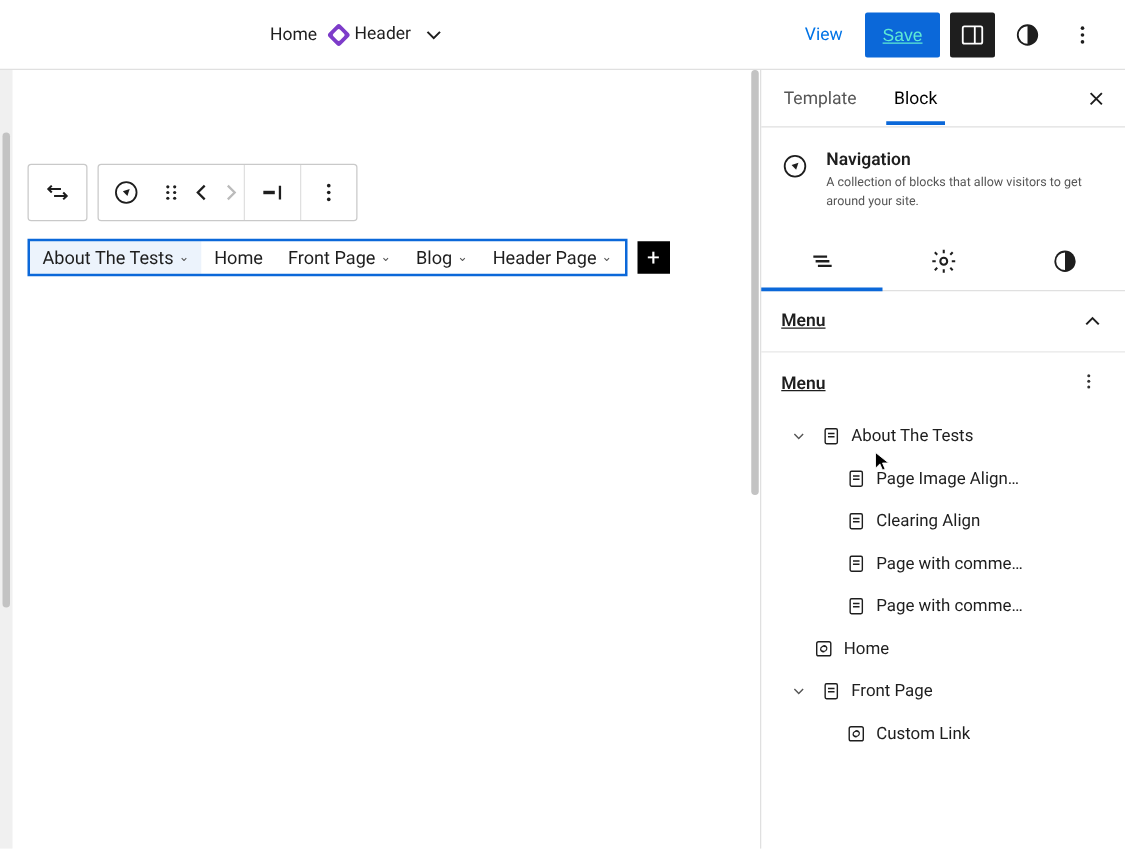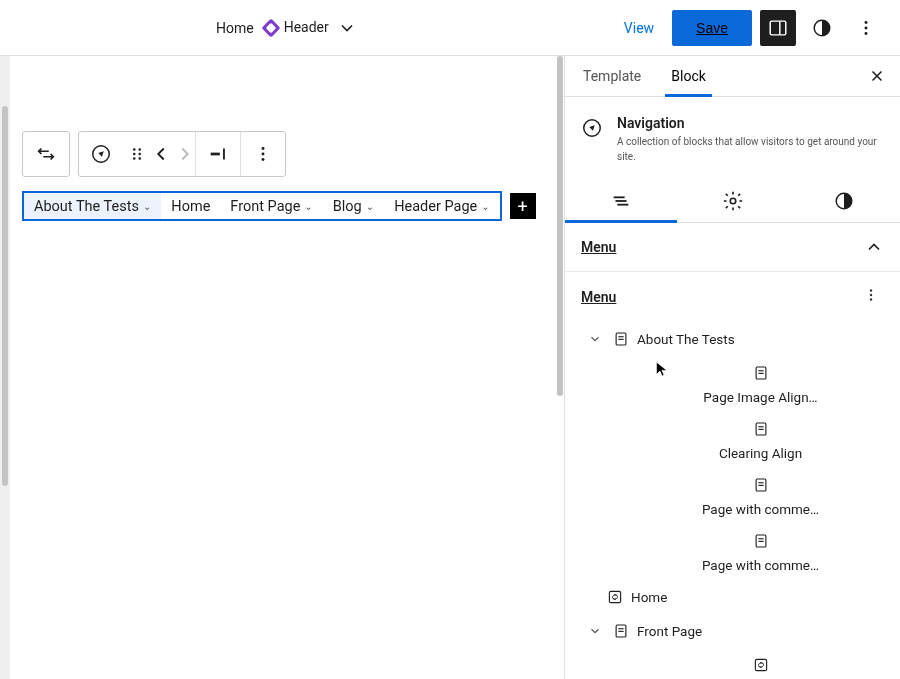--- a/index.html
+++ b/index.html
@@ -8,21 +8,21 @@
 
   
   .topbar { height: 56px; border-bottom: 1px solid #e0e0e0; display: flex; align-items: center; padding: 0 16px; gap: 8px; }
   .topbar-left { display: flex; align-items: center; gap: 8px; margin-left: 200px; }
   .breadcrumb-home { font-size: 14px; }
   .tpl-chip { display: inline-flex; gap: 4px; font-size: 14px; }
   .tpl-icon { width: 18px; height: 18px; }
   .chev { width: 20px; height: 20px; color: #1e1e1e; }
   .topbar-right { margin-left: auto; display: flex; align-items: center; gap: 8px; }
   .link-view { color: #0073e6; font-size: 14px; padding: 8px 10px; cursor: pointer; }
-  .btn-save { background: #0b68d9; color: #000000; border: none; padding: 10px 24px; font-size: 14px; border-radius: 2px; cursor: pointer; text-decoration: underline; }
+  .btn-save { background: #0b68d9; color: #5eead4; border: none; padding: 10px 14px; font-size: 14px; border-radius: 2px; cursor: pointer; text-decoration: underline; }
   .icon-btn { width: 36px; height: 36px; display: inline-flex; align-items: center; justify-content: center; border-radius: 2px; cursor: pointer; }
   .icon-btn.dark { background: #1e1e1e; color: #fff; }
   .icon-btn svg { width: 22px; height: 22px; }
 
   
   .main { display: flex; height: calc(679px - 56px); }
   .canvas { flex: 1; position: relative; padding: 75px 22px 22px 22px; background: #fff; }
   .scroll-stub { position: absolute; left: 0; top: 0; bottom: 0; width: 10px; background: #f0f0f0; }
   .scroll-stub::after { content: ""; position: absolute; left: 2px; top: 50px; width: 6px; height: 380px; background: #c3c3c3; border-radius: 3px; }
 
@@ -37,21 +37,21 @@
 
   
   .nav-bar-wrap { display: flex; align-items: stretch; gap: 8px; }
   .nav-bar { border: 2px solid #0b68d9; display: flex; align-items: center; padding: 0; height: 30px; flex: 0 0 auto; }
   .nav-item { padding: 0 10px; font-size: 14.5px; display: inline-flex; align-items: center; gap: 4px; height: 100%; cursor: pointer; white-space: nowrap; }
   .nav-item.sel { background: rgba(11,104,217,0.08); }
   .nav-item .dd { font-size: 10px; color: #555; }
   .add-btn { width: 26px; height: 26px; background: #000; color: #fff; display: inline-flex; align-items: center; justify-content: center; font-size: 18px; cursor: pointer; align-self: center; }
 
   
-  .sidebar { width: 336px; border-left: 1px solid #e0e0e0; display: flex; flex-direction: column; background: #fff; position: relative; }
+  .sidebar { width: 292px; border-left: 1px solid #e0e0e0; display: flex; flex-direction: column; background: #fff; position: relative; }
   .side-scroll { position: absolute; left: -10px; top: 0; bottom: 0; width: 10px; background: transparent; }
   .side-scroll::after { content: ""; position: absolute; left: 2px; top: 0; width: 6px; height: 340px; background: #c3c3c3; border-radius: 3px; }
 
   .tabs-row { display: flex; align-items: center; border-bottom: 1px solid #e0e0e0; padding: 0 12px; height: 46px; gap: 18px; }
   .tab { font-size: 14px; padding: 12px 6px; cursor: pointer; position: relative; color: #555; }
   .tab.active { color: #000; }
   .tab.active::after { content: ""; position: absolute; left: 0; right: 0; bottom: -1px; height: 3px; background: #0b68d9; }
   .close-x { margin-left: auto; cursor: pointer; width: 22px; height: 22px; display: inline-flex; align-items: center; justify-content: center; }
 
   .block-header { display: flex; gap: 14px; padding: 18px 16px 16px 16px; }
@@ -70,21 +70,21 @@
   .panel-row .chev-up { width: 20px; height: 20px; }
   .panel-row .more { font-size: 16px; color: #333; cursor: pointer; padding: 4px; }
 
   .tree { padding: 4px 6px 20px 8px; font-size: 13px; overflow-y: auto; }
   .tree-item { display: flex; align-items: center; gap: 6px; padding: 7px 4px 7px 4px; cursor: pointer; border-radius: 2px; }
   .tree-item .toggle { width: 20px; display: inline-flex; justify-content: center; color: #555; }
   .tree-item .ticon { width: 20px; height: 20px; display: inline-flex; align-items: center; justify-content: center; }
   .tree-item .ticon svg { width: 18px; height: 18px; }
   .tree-item .label { font-size: 13.5px; white-space: nowrap; overflow: hidden; text-overflow: ellipsis; max-width: 160px; }
   .tree-lvl1 { padding-left: 12px; }
-  .tree-lvl2 { padding-left: 58px; flex-direction: column; }
+  .tree-lvl2 { padding-left: 58px; }
   .tree-lvl1a { padding-left: 32px; }
 
   .cursor-fake { position: absolute; width: 14px; height: 18px; pointer-events: none; }
 </style>
 </head>
 <body>
 
 <svg width="0" height="0" style="position:absolute">
   <defs>
     <symbol id="i-chev-down" viewBox="0 0 24 24">

